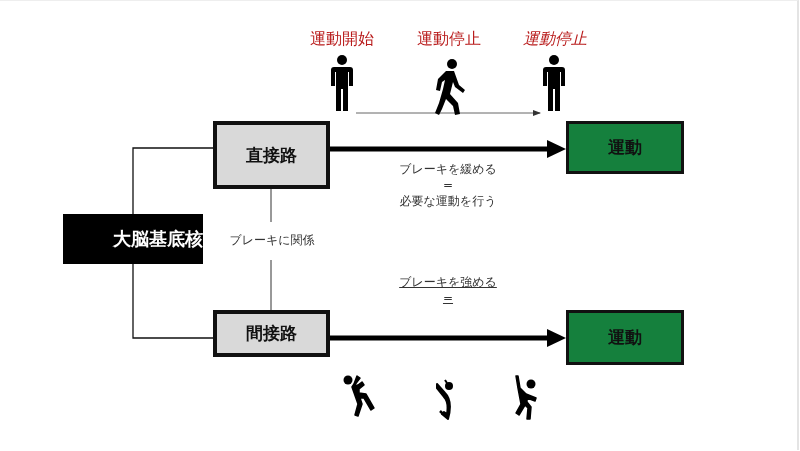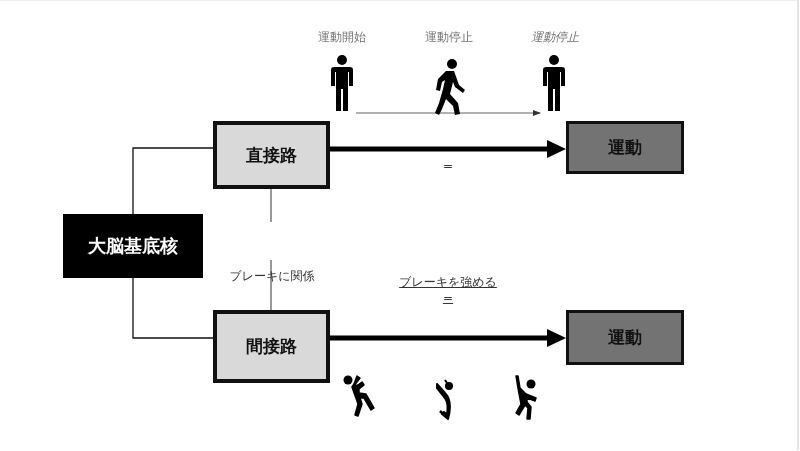--- a/index.html
+++ b/index.html
@@ -1,25 +1,25 @@
 <!DOCTYPE html>
 <html><head>
 <meta charset="utf-8">
 <style>
   html, body { margin: 0; padding: 0; background: #ffffff; }
   body { width: 800px; height: 451px; position: relative; overflow: hidden;
          font-family: "DejaVu Sans", "Liberation Sans", sans-serif; color: #111; }
   .slide { position: absolute; left: 0; top: 0; width: 797px; height: 449px;
            border-right: 2px solid #e4e4e4; border-top: 1px solid #eeeeee; background: #fff; }
   .abs { position: absolute; }
-  .label-top { font-size: 12px; color: #737373; text-align: center; width: 90px; }
+  .label-top { font-size: 16px; color: #b91c1c; text-align: center; width: 90px; }
   .box { position: absolute; box-sizing: border-box; display: flex; align-items: center;
          justify-content: center; font-weight: bold; }
   .path-box { background: #d9d9d9; border: 4px solid #111; font-size: 17px; color: #111; }
-  .motion-box { background: #737373; border: 3px solid #111; font-size: 17px; color: #111; }
+  .motion-box { background: #15803d; border: 3px solid #111; font-size: 17px; color: #111; }
   .core-box { background: #000; color: #fff; font-size: 18px; }
   .note { font-size: 12px; color: #333; text-align: center; line-height: 19px; }
   svg.lines { position: absolute; left: 0; top: 0; }
   .icon { position: absolute; }
 </style>
 </head>
 <body>
 
 <div class="slide"></div>
 
@@ -61,37 +61,39 @@
   <path d="M16,12 l8,0 l5,14 l6,5 l-2,3 l-8,-6 l-2,-5 l-3,12 l8,9 l2,11 l-5,1 l-2,-9 l-7,-7 l-4,10 l-3,6 l-4,-2 l4,-10 l4,-14 l2,-9 l-3,2 l-2,9 l-4,-1 l2,-11 z" fill="#000"></path>
 </svg>
 <svg class="icon" style="left:542px; top:55px;" width="24" height="58" viewBox="0 0 24 58">
   <circle cx="12" cy="5" r="5" fill="#000"></circle>
   <path d="M4,12 h16 a3,3 0 0 1 3,3 v16 h-4 v-14 h-1 v39 h-5 v-22 h-2 v22 h-5 v-39 h-1 v14 h-4 v-16 a3,3 0 0 1 3,-3 z" fill="#000"></path>
 </svg>
 
 <div class="box path-box" style="left:213px; top:121px; width:117px; height:68px;">
   <span>直接路</span>
 </div>
-<div class="box path-box" style="left:213px; top:310px; width:117px; height:73px;">
+<div class="box path-box" style="left:213px; top:310px; width:117px; height:47px;">
   <span>間接路</span>
 </div>
 <div class="box motion-box" style="left:566px; top:121px; width:118px; height:53px;">
   <span>運動</span>
 </div>
 <div class="box motion-box" style="left:566px; top:310px; width:118px; height:55px;">
   <span>運動</span>
 </div>
-<div class="box core-box" style="left:63px; top:214px; width:140px; height:64px;">
+<div class="box core-box" style="left:63px; top:214px; width:140px; height:50px;justify-content:flex-end;">
   <span>大脳基底核</span>
 </div>
 
-<div class="abs note" style="left:212px; top:231px; width:120px;margin-top:36px;">ブレーキに関係</div>
+<div class="abs note" style="left:212px; top:231px; width:120px;">ブレーキに関係</div>
 
 <div class="abs note" style="left:368px; top:160px; width:160px;">
+  <div>ブレーキを緩める</div>
   <div style="line-height:13px;">=</div>
+  <div>必要な運動を行う</div>
 </div>
 
 <div class="abs note" style="left:358px; top:273px; width:180px;text-decoration:underline;">
   <div>ブレーキを強める</div>
   <div style="line-height:13px;">=</div>
 </div>
 
 <svg class="icon" style="left:342px; top:374px;" width="44" height="52" viewBox="0 0 44 52">
   <circle cx="6" cy="6" r="4.5" fill="#000"></circle>
   <path d="M15,2 l3,2 l-6,8 l4,-1 l4,-3 l2,3 l-5,4 l0,4 l7,1 l8,14 l-3,2 l-7,-12 l-4,0 l2,6 l-4,12 l-3,-1 l3,-11 l-6,-17 l2,-3 z" fill="#000" stroke="#000" stroke-width="1.5" stroke-linejoin="round"></path>

